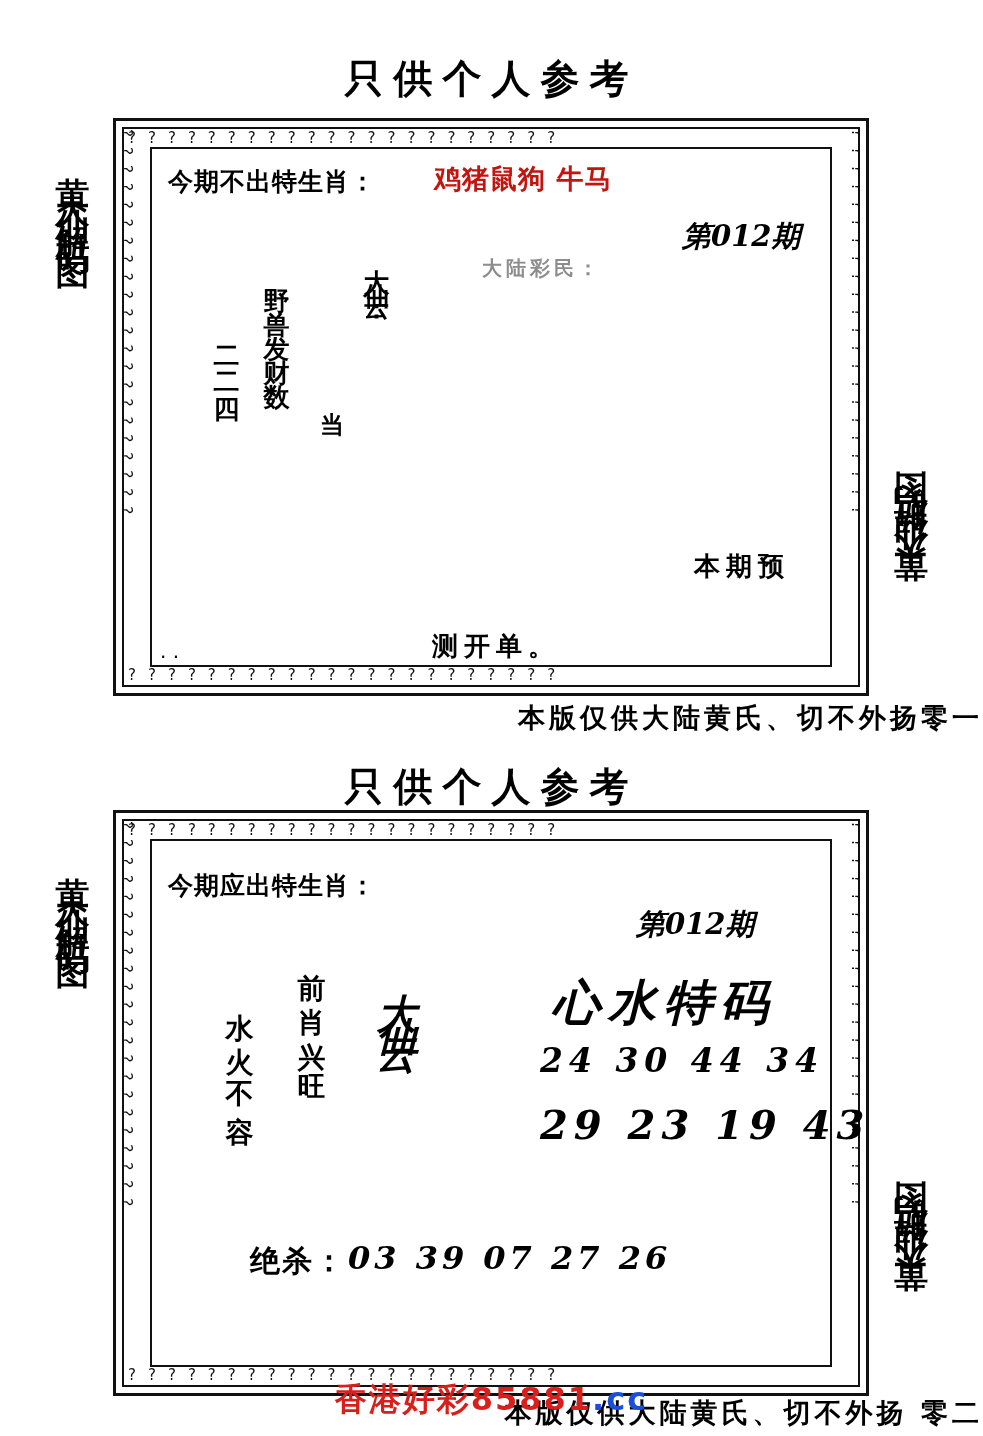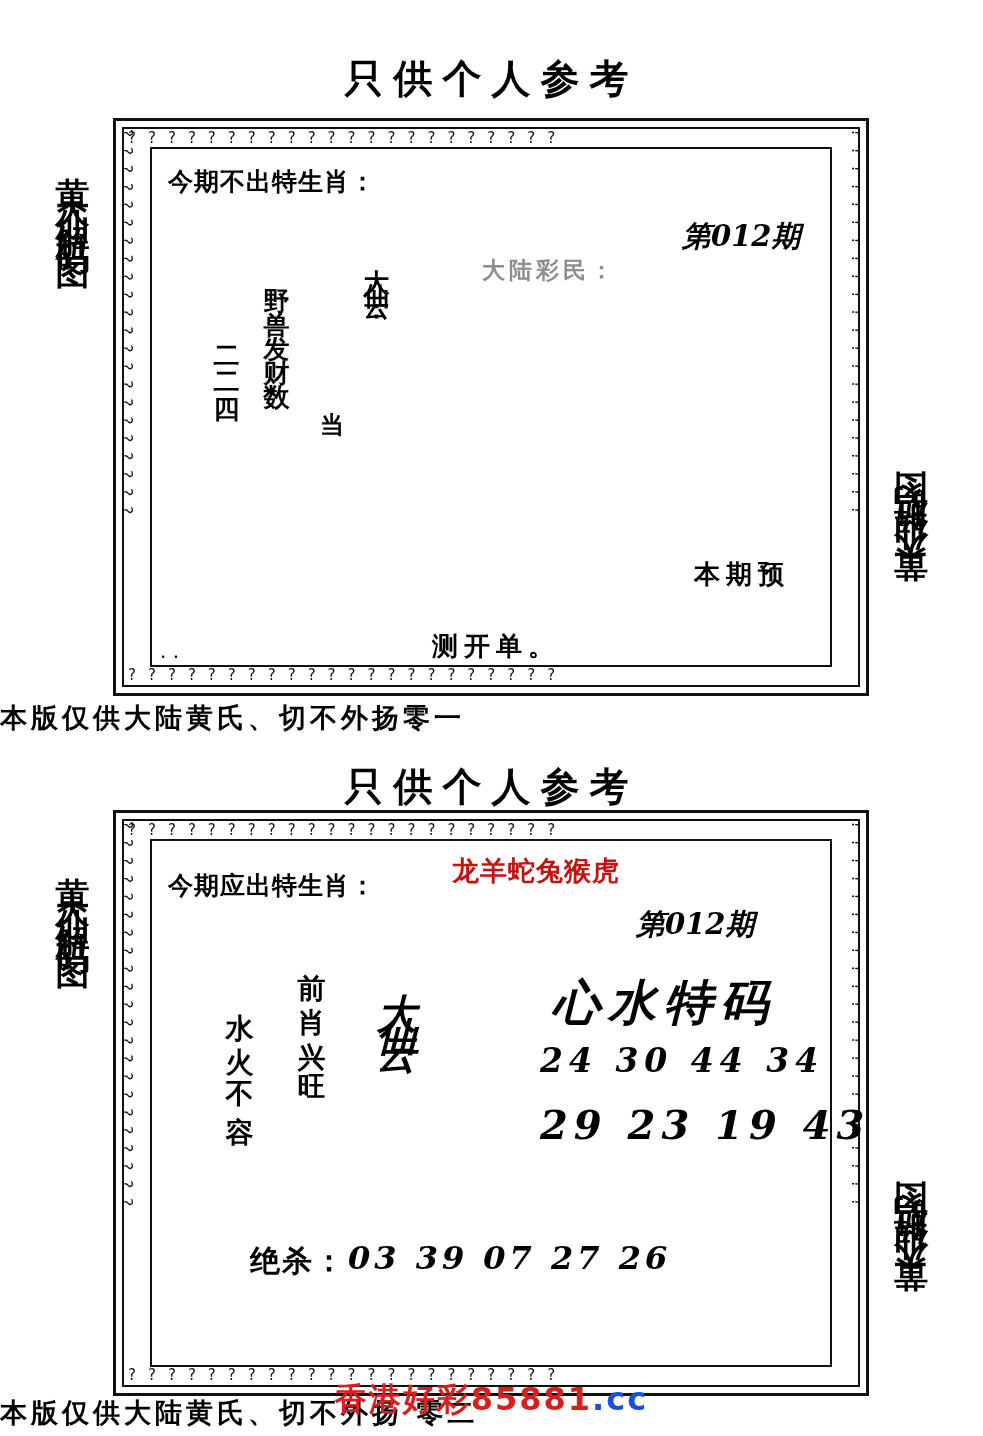--- a/index.html
+++ b/index.html
@@ -56,21 +56,21 @@
   
   .side-text{
     position:absolute;
     writing-mode:vertical-rl;
     font-size:34px;font-weight:700;letter-spacing:16px;
     font-family:"DejaVu Serif","Liberation Serif",serif;
   }
   .side-text.flip{transform:rotate(180deg);}
 
   .bottom-note{
-    position:absolute;width:100%;text-align:left;
+    position:absolute;width:100%;text-align:right;
     font-size:27px;font-weight:700;letter-spacing:4px;
     font-family:"DejaVu Serif","Liberation Serif",serif;
   }
 
   
   .ln{position:absolute;white-space:nowrap;}
   .vert{writing-mode:vertical-rl;white-space:nowrap;position:absolute;}
 
   .zodiac-line{font-size:25px;font-weight:700;letter-spacing:1px;}
   .zodiac-red{color:#c3140f;font-size:27px;}
@@ -100,34 +100,35 @@
       <div class="frame-wave">
         <div class="wave-row wave-top">??????????????????????</div>
         <div class="wave-row wave-bottom">??????????????????????</div>
         <div class="wave-row wave-left">??????????????????????</div>
         <div class="wave-row wave-right">??????????????????????</div>
       </div>
 
       <div class="frame-inner">
 
         <div class="ln zodiac-line hw" style="left:16px;top:16px;">今期不出特生肖：</div>
+        <div class="ln zodiac-line zodiac-red hw" style="left:282px;top:12px;">鸡猪鼠狗 牛马</div>
 
         <div class="ln issue hw-i" style="left:530px;top:68px;">第012期</div>
 
         <div class="vert hw" style="left:208px;top:100px;height:180px;font-size:26px;letter-spacing:14px;">大仙云：</div>
 
         <div class="vert hw" style="left:108px;top:118px;height:290px;font-size:26px;letter-spacing:24px;">野兽发财数</div>
 
         <div class="vert hw" style="left:58px;top:178px;height:200px;font-size:26px;letter-spacing:26px;">二二四</div>
 
-        <div class="ln hw gray" style="left:330px;top:106px;font-size:23px;letter-spacing:4px;font-family:Liberation Mono, monospace;">大陆彩民：</div>
+        <div class="ln hw gray" style="left:330px;top:106px;font-size:20px;letter-spacing:4px;font-family:Liberation Mono, monospace;">大陆彩民：</div>
 
         <div class="ln hw" style="left:168px;top:260px;font-size:24px;">当</div>
 
-        <div class="ln hw" style="left:542px;top:400px;font-size:26px;letter-spacing:6px;margin-top:8px;">本期预</div>
+        <div class="ln hw" style="left:542px;top:400px;font-size:26px;letter-spacing:6px;">本期预</div>
         <div class="ln hw" style="left:280px;top:480px;font-size:26px;letter-spacing:6px;">测开单。</div>
 
         <div style="position:absolute;left:8px;top:490px;font-size:20px;">. .</div>
       </div>
     </div>
 
     <div class="bottom-note" style="top:700px;left:0;">本版仅供大陆黄氏、切不外扬零一</div>
   </div>
 
   <div class="panel" style="left:0;top:740px;width:983px;height:696px;">
@@ -141,21 +142,20 @@
       <div class="frame-wave">
         <div class="wave-row wave-top">??????????????????????</div>
         <div class="wave-row wave-bottom">??????????????????????</div>
         <div class="wave-row wave-left">??????????????????????</div>
         <div class="wave-row wave-right">??????????????????????</div>
       </div>
 
       <div class="frame-inner">
 
         <div class="ln zodiac-line hw" style="left:16px;top:28px;">今期应出特生肖：</div>
-        <div class="ln zodiac-line zodiac-red hw" style="left:300px;top:12px;">龙羊蛇兔猴虎</div>
 
         <div class="ln issue hw-i" style="left:484px;top:64px;">第012期</div>
 
         <div class="vert hw" style="left:68px;top:150px;height:250px;font-size:28px;letter-spacing:34px;">水火不容</div>
 
         <div class="vert hw" style="left:140px;top:110px;height:250px;font-size:28px;letter-spacing:34px;">前肖兴旺</div>
 
         <div class="vert hw-i" style="left:218px;top:120px;height:220px;font-size:40px;letter-spacing:24px;">大仙云</div>
 
         <div class="ln hw-i" style="left:400px;top:118px;font-size:48px;letter-spacing:8px;margin-top:12px;">心水特码</div>

